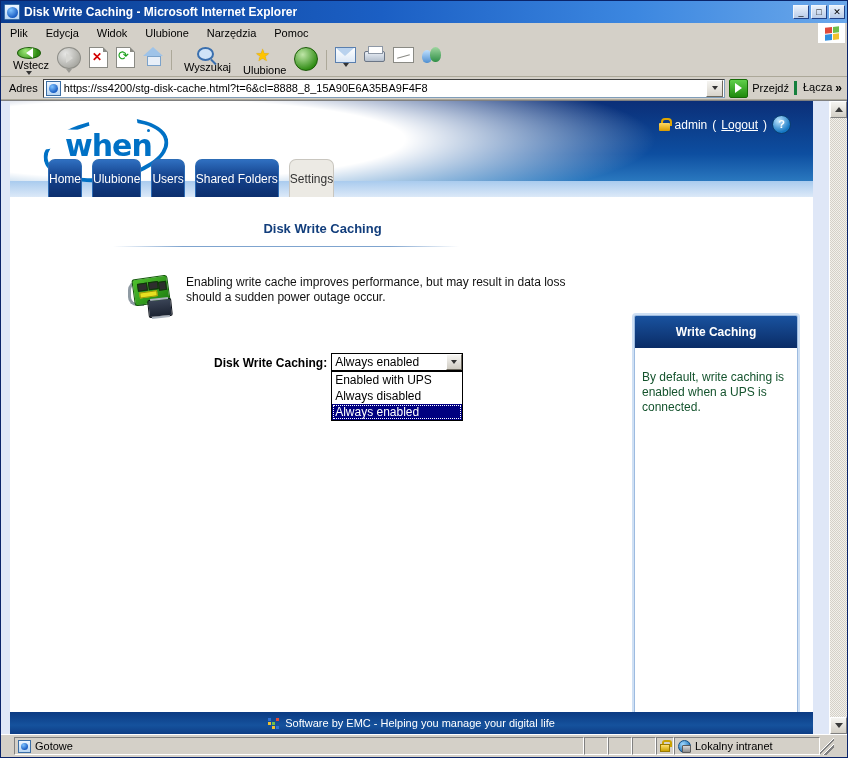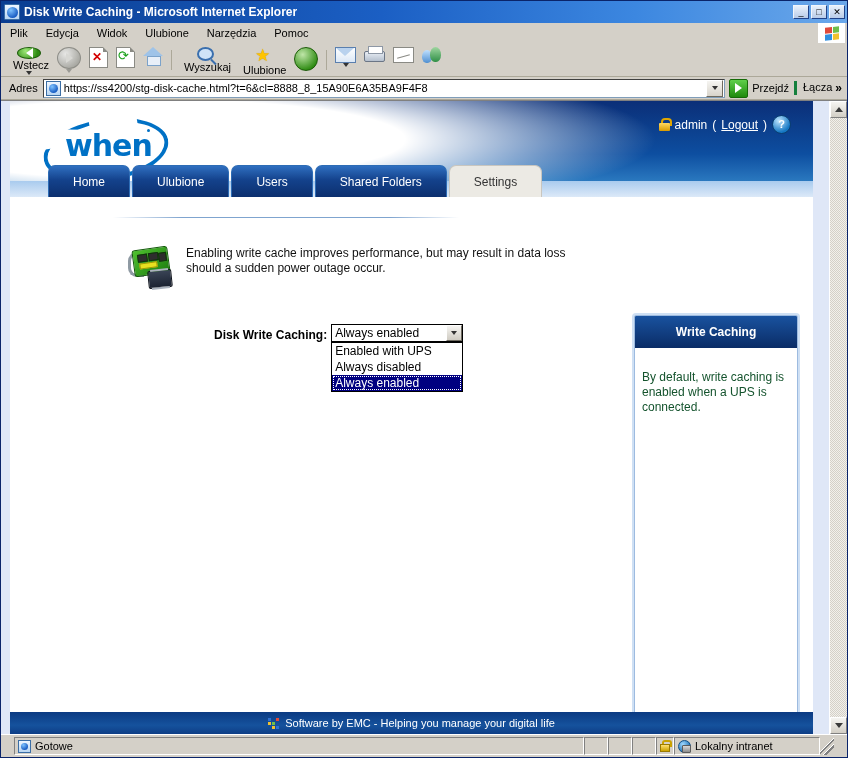--- a/index.html
+++ b/index.html
@@ -218,27 +218,27 @@
     border:1px solid #0a3f70; color:#fff; font-size:11px; font-weight:bold;
     display:flex;align-items:center;justify-content:center; line-height:1;
   }
 
   
   .tabsrow {
     position:absolute; left:0; bottom:0; height:24px; width:100%;
     display:flex; align-items:flex-end; padding-left:38px; box-sizing:border-box;
   }
   .tab {
-    height:32px; padding:0 24px;
+    height:38px; padding:0 0;
     display:flex; align-items:center; justify-content:center;
     font-size:12px; color:#fff;
     background: linear-gradient(to bottom,#2f6fc0 0%, #14428c 45%, #0c2f6e 100%);
     border-radius:7px 7px 0 0;
     border:1px solid #2d6cb5; border-bottom:none;
-    margin-right:2px;
+    margin-right:10px;
     box-sizing:border-box;
   }
   .tab.active {
     background:#eceae4; color:#333;
     border-color:#c9c6bf;
   }
 
   
   .content { position:relative; padding-top:10px; height:calc(100% - 96px); }
   .pagetitle {
@@ -271,21 +271,21 @@
     background:linear-gradient(#3a4456,#1b2231);border:1px solid #0e121b;border-radius:2px;transform:rotate(-6deg);
   }
   .chipicon .chip:before,.chipicon .chip:after{
     content:"";position:absolute;left:2px;width:18px;height:2px;background:#aab2bd;
   }
   .chipicon .chip:before{top:-2px;}
   .chipicon .chip:after{bottom:-2px;}
   .desctext { font-size:12px; color:#111; line-height:15px; margin-left:12px; }
 
   .fieldrow {
-    display:flex; align-items:center;
+    display:flex; align-items:flex-start;
     margin:32px 0 0 0; padding-left:204px;
     position:relative;
   }
   .fieldlabel { font-size:12px; font-weight:bold; color:#000; padding-top:3px; white-space:nowrap;}
   .selwrap { position:relative; margin-left:4px; }
   .selbox {
     width:132px; height:18px; background:#fff;
     border:1px solid #000; box-sizing:border-box;
     display:flex; align-items:center; justify-content:space-between;
     font-size:12px; padding-left:3px;
@@ -535,20 +535,21 @@
           <div class="tabsrow">
             <div class="tab">Home</div>
             <div class="tab">Ulubione</div>
             <div class="tab">Users</div>
             <div class="tab">Shared Folders</div>
             <div class="tab active">Settings</div>
           </div>
         </div>
 
         <div class="content">
+          <div class="pagetitle">Disk Write Caching</div>
           <div class="titlerule"></div>
 
           <div class="descrow">
             <div class="chipicon">
               <div class="cable"></div>
               <div class="board">
                   <i class="k1"></i>
                   <i class="k2"></i>
                   <i class="k3"></i>
                   <i class="k4"></i>

